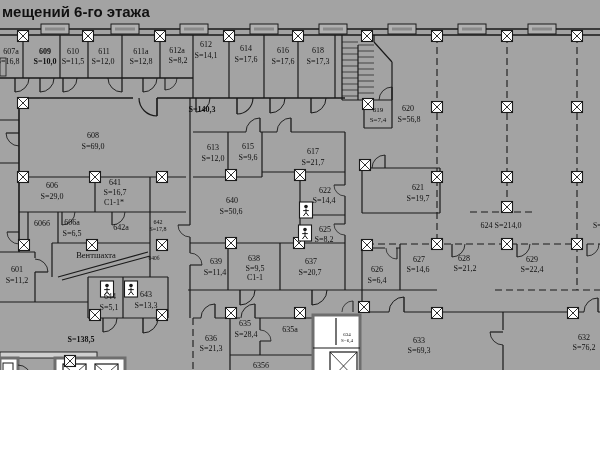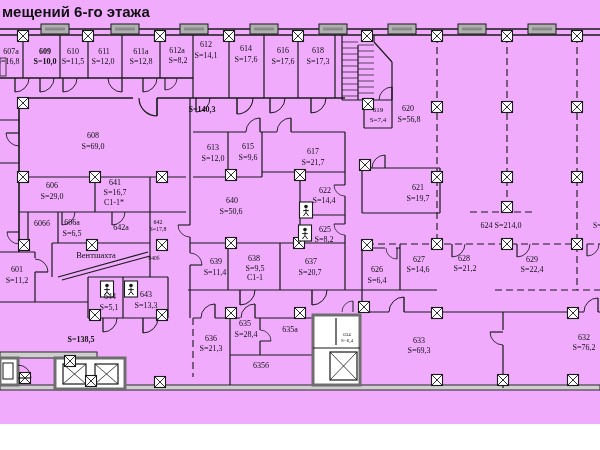--- a/index.html
+++ b/index.html
@@ -1,16 +1,16 @@
 <!DOCTYPE html>
 <html><head>
 <meta charset="utf-8">
 <style>
   html,body{margin:0;padding:0;background:#fff;}
-  .stage{width:600px;height:424px;background:#f0abfc;position:relative;overflow:hidden;}
+  .stage{width:600px;height:370px;background:#a3a3a3;position:relative;overflow:hidden;}
   svg{display:block;}
   text{font-family:"Liberation Serif","DejaVu Serif",serif;fill:#111;}
   .title{font-family:"Liberation Sans","DejaVu Sans",sans-serif;font-size:15px;font-weight:bold;}
   .rn{font-size:8px;text-anchor:middle;}
   .ra{font-size:8px;text-anchor:middle;}
   .b{font-weight:bold;}
   .sm{font-size:6px;text-anchor:middle;}
   .xs{font-size:5px;text-anchor:middle;}
   .w-main{stroke:#1a1a1a;stroke-width:1.6;fill:none;}
   .w-part{stroke:#1a1a1a;stroke-width:1.2;fill:none;}

